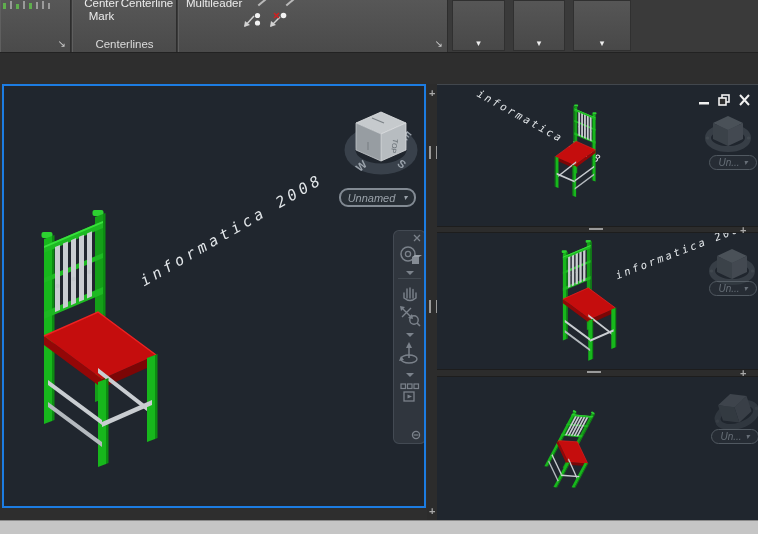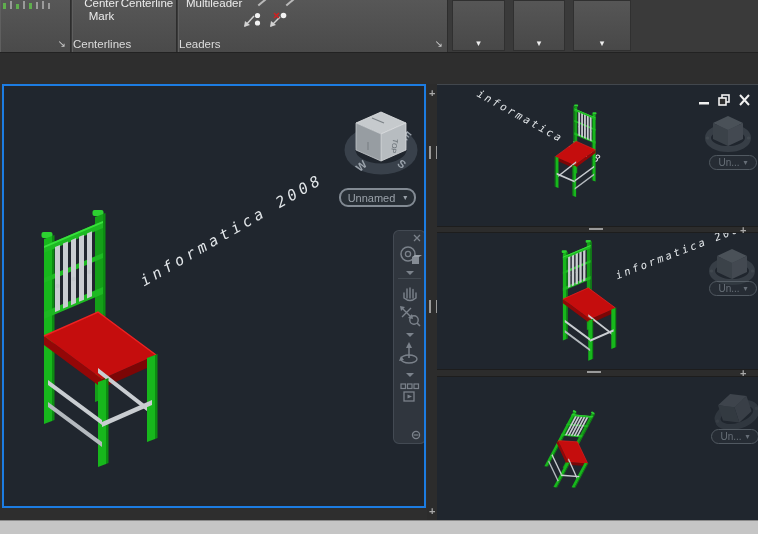--- a/index.html
+++ b/index.html
@@ -2,21 +2,21 @@
 <html><head>
 <meta charset="utf-8">
 <style>
   html,body{margin:0;padding:0;background:#111;}
   .screen{position:relative;width:758px;height:534px;background:#2e2e2e;overflow:hidden;
           font-family:"Liberation Sans",sans-serif;color:#e6e6e6;}
 
   
   .ribbon{position:absolute;left:0;top:0;width:758px;height:52px;background:#3a3a3a;border-bottom:1px solid #222;}
   .rpanel{position:absolute;top:0;height:52px;background:linear-gradient(#575757,#4a4a4a);border-right:1px solid #2d2d2d;border-left:1px solid #5f5f5f;box-sizing:border-box;}
-  .rpanel .plabel{position:absolute;left:0;right:0;bottom:2px;text-align:left;font-size:11.5px;color:#dcdcdc;}
+  .rpanel .plabel{position:absolute;left:0;right:0;bottom:2px;text-align:center;font-size:11.5px;color:#dcdcdc;}
   .launcher{position:absolute;right:4px;bottom:3px;font-size:10px;color:#c8c8c8;line-height:10px;}
   .bigbtn{position:absolute;top:-3px;font-size:11.5px;color:#ececec;text-align:center;white-space:pre-line;line-height:13px;}
   .collapsed{position:absolute;top:0;height:51px;background:linear-gradient(#565656,#484848);border:1px solid #303030;box-sizing:border-box;}
   .collapsed .carrow{position:absolute;left:0;right:0;bottom:2px;text-align:center;font-size:9px;color:#eee;line-height:9px;}
   .miniicons{position:absolute;left:2px;top:0;height:9px;display:flex;align-items:flex-end;gap:4px;}
   .mi{width:2px;background:#9a9a9a;}
   .mi.g{background:#5fae4d;width:3px;}
   .cuticon{position:absolute;width:11px;height:2px;background:#b9b9b9;transform:rotate(-40deg);}
 
   
@@ -34,21 +34,21 @@
   .vhandle{width:5px;height:13px;border-left:2px solid #9a9a9a;border-right:2px solid #9a9a9a;}
 
   
   .wm{position:absolute;white-space:nowrap;color:#e3e7ea;font-family:"DejaVu Sans Mono",monospace;font-style:oblique;}
 
   
   .chair{position:absolute;transform-origin:0 0;}
 
   
   .viewdrop{position:absolute;display:flex;align-items:center;justify-content:center;gap:4px;
-            border:2px solid #828a93;border-radius:9px;background:rgba(46,53,61,.55);color:#9aa2aa;}
+            border:2px solid #828a93;border-radius:9px;background:rgba(46,53,61,.55);color:#9aa2aa;font-style:italic;}
   .viewdrop.small{border-width:1px;border-color:#5e666e;color:#79818a;opacity:.8;}
   .vdchev{font-size:8px;line-height:8px;}
 
   
   .navbar{position:absolute;left:389px;top:144px;width:33px;height:214px;border-radius:6px;
           background:rgba(96,104,112,.25);border:1px solid rgba(170,180,190,.16);box-sizing:border-box;}
   .navbar svg{display:block;margin:0 auto;}
   .nchev{width:0;height:0;border-left:4px solid transparent;border-right:4px solid transparent;border-top:4px solid #7b828b;margin:3px auto;}
   .ndiv{height:1px;background:rgba(200,210,220,.12);margin:3px 4px;}
 
@@ -147,21 +147,20 @@
         <polygon points="3,18 4,12 9,16" fill="#d2d2d2"></polygon>
         <circle cx="16.5" cy="6.5" r="2.6" fill="#f2f2f2"></circle>
         <circle cx="16.5" cy="14" r="2.6" fill="#f2f2f2"></circle>
       </svg>
       <svg width="22" height="22" style="position:absolute;left:88px;top:9px;">
         <path d="M4,17 L13,8" stroke="#d2d2d2" stroke-width="1.5" fill="none"></path>
         <polygon points="3,18 4,12 9,16" fill="#d2d2d2"></polygon>
         <circle cx="16.5" cy="6.5" r="2.8" fill="#f2f2f2"></circle>
         <path d="M7,4 L12,9 M12,4 L7,9" stroke="#cc2222" stroke-width="1.6"></path>
       </svg>
-      <div class="plabel">Leaders</div>
       <span class="launcher">↘</span>
     </div>
 
     <div class="collapsed" style="left:452px;width:53px;">
       <div class="carrow">▾</div>
     </div>
     <div class="collapsed" style="left:513px;width:52px;">
       <div class="carrow">▾</div>
     </div>
     <div class="collapsed" style="left:573px;width:58px;">

